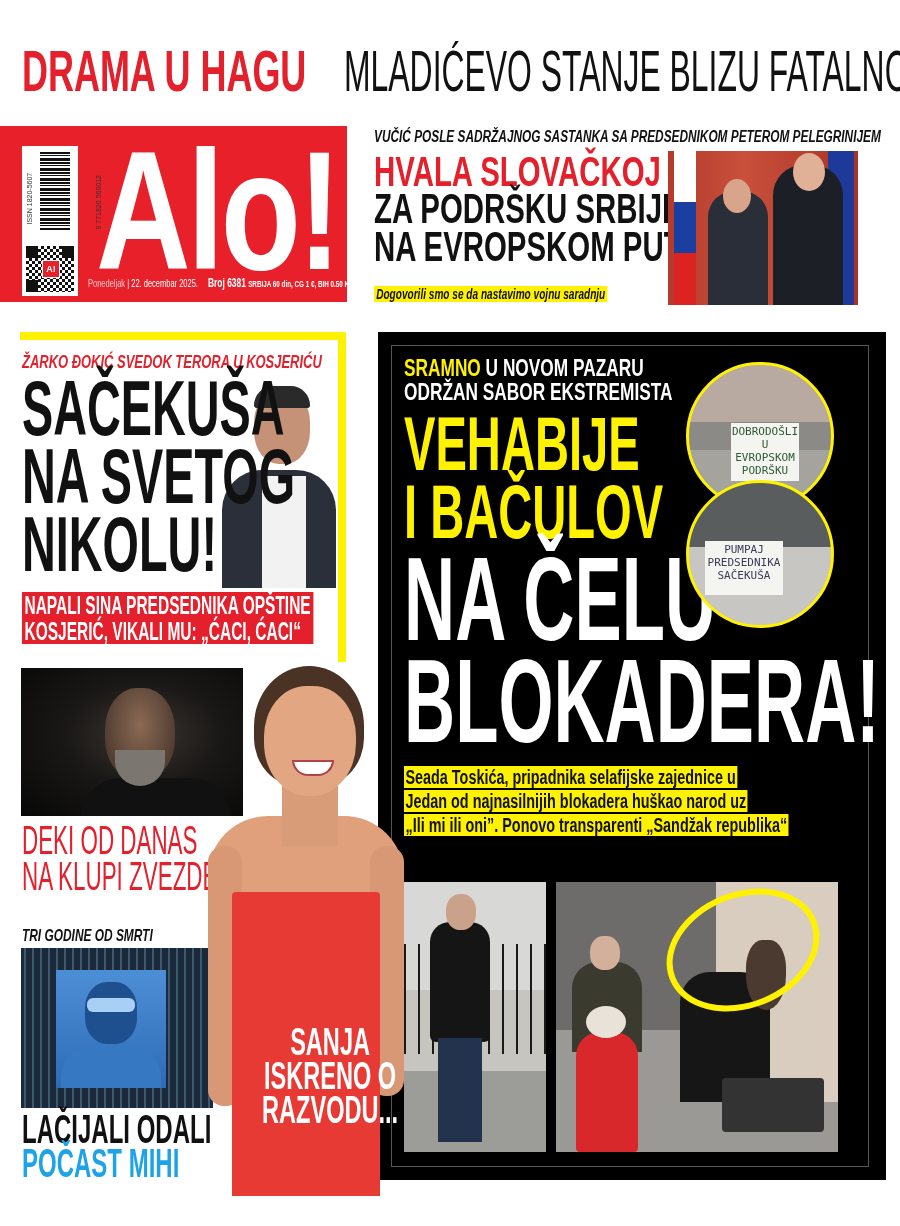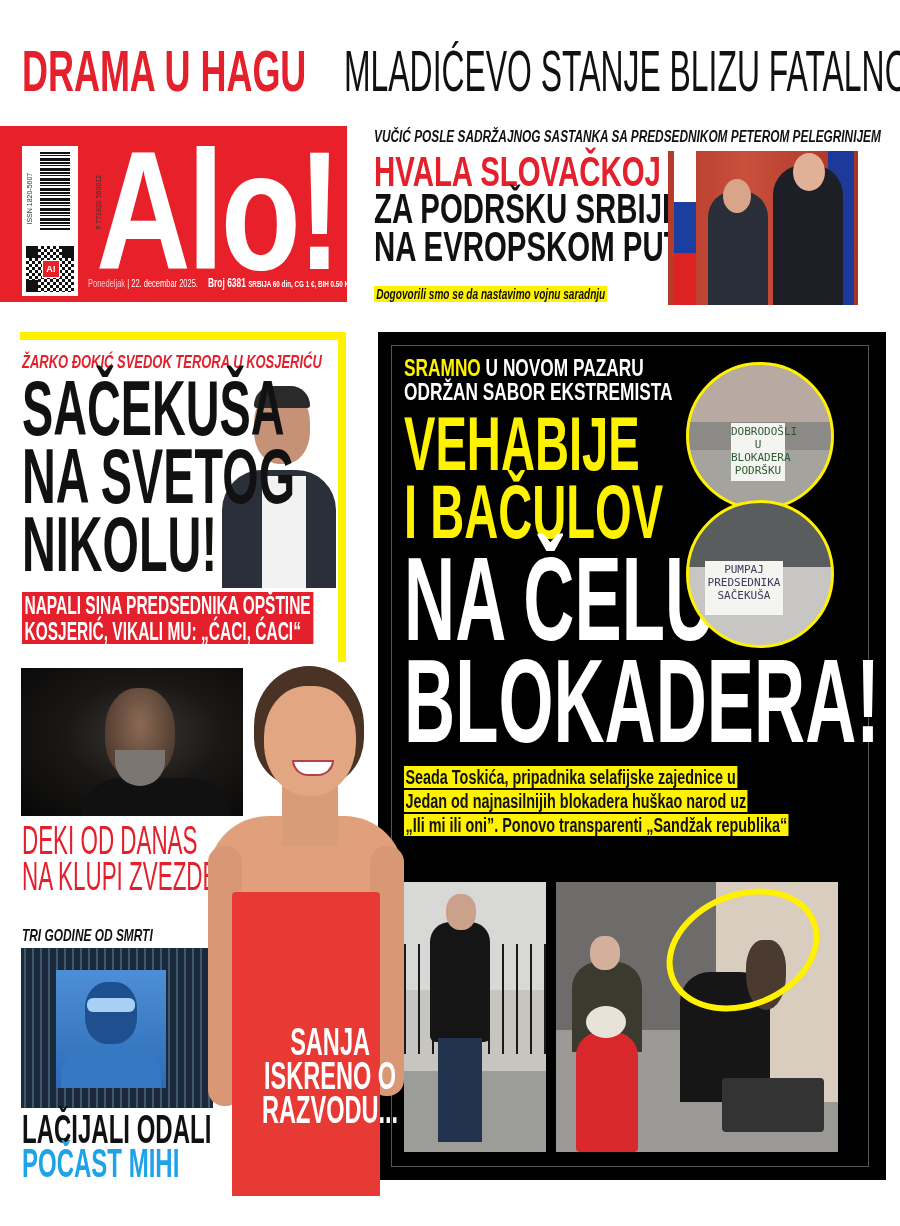--- a/index.html
+++ b/index.html
@@ -86,23 +86,23 @@
 
   
   #black-box{left:378px;top:332px;width:508px;height:848px;background:#000;}
   #black-inner{left:391px;top:345px;width:476px;height:820px;border:1px solid #555;}
   #pz-kicker{left:404px;top:356px;font-size:24px;font-weight:900;color:#fff;line-height:24px;white-space:nowrap;transform:scaleX(0.72);transform-origin:left top;}
   #pz-kicker .hl{color:#fff200;}
   #pz-h1{left:404px;top:410px;font-size:76px;font-weight:900;color:#fff200;line-height:68px;white-space:nowrap;transform:scaleX(0.62);transform-origin:left top;}
   #pz-h2{left:404px;top:548px;font-size:118px;font-weight:900;color:#fff;line-height:102px;white-space:nowrap;transform:scaleX(0.6);transform-origin:left top;}
   .circ{position:absolute;width:142px;height:142px;border:3px solid #fff200;border-radius:50%;overflow:hidden;}
   #circ1{left:686px;top:362px;background:linear-gradient(180deg,#b8a9a1 0 40%,#8c8a86 40% 60%,#a5a39e 60%);}
-  #circ2{left:686px;top:500px;background:linear-gradient(180deg,#5a5d5e 0 45%,#c8c6c3 45%);}
+  #circ2{left:686px;top:480px;background:linear-gradient(180deg,#5a5d5e 0 45%,#c8c6c3 45%);}
   .banner-sign{position:absolute;background:#f4f4f0;color:#2c5a33;font-size:11px;font-family:"DejaVu Sans Mono",monospace;text-align:center;line-height:13px;}
-  #circ1 .banner-sign{left:42px;top:58px;width:54px;height:56px;padding-top:2px;}
+  #circ1 .banner-sign{left:42px;top:58px;width:68px;height:56px;padding-top:2px;}
   #circ2 .banner-sign{left:16px;top:58px;width:78px;height:52px;color:#3a3a5a;padding-top:2px;}
   #pz-body{left:404px;top:766px;width:470px;}
   #pz-body .ln{display:inline-block;background:#fff200;color:#111;font-size:20px;font-weight:700;line-height:22px;margin-bottom:2px;padding:0 2px;white-space:nowrap;transform:scaleX(0.72);transform-origin:left top;}
   #pz-photo1{left:404px;top:882px;width:142px;height:270px;background:linear-gradient(180deg,#d8d8d6 0 40%,#c7c5bf 40% 70%,#9c9c98 70%);overflow:hidden;}
   #pz-photo1 .fence{position:absolute;left:0;top:62px;width:142px;height:110px;background:repeating-linear-gradient(90deg,#1a1a1a 0 2px,transparent 2px 14px);}
   #pz-photo1 .man{position:absolute;left:26px;top:40px;width:60px;height:120px;background:#151515;border-radius:20px 20px 6px 6px;}
   #pz-photo1 .legs{position:absolute;left:34px;top:156px;width:44px;height:104px;background:#23324d;}
   #pz-photo1 .head{position:absolute;left:42px;top:12px;width:30px;height:36px;background:#caa18b;border-radius:45%;}
   #pz-photo2{left:556px;top:882px;width:282px;height:270px;background:linear-gradient(180deg,#6d6c6a 0 55%,#9a9996 55%);overflow:hidden;}
   #pz-photo2 .wall{position:absolute;left:160px;top:0;width:122px;height:220px;background:#d9cdbf;}
@@ -208,21 +208,21 @@
   <div>I BAČULOV</div>
 </div>
 <div id="pz-h2" class="abs">
   <div>NA ČELU</div>
   <div>BLOKADERA!</div>
 </div>
 <div id="circ1" class="circ">
   <div class="banner-sign">
     <div>DOBRODOŠLI</div>
     <div>U</div>
-    <div>BLOKADERA</div>
+    <div>EVROPSKOM</div>
     <div>PODRŠKU</div>
   </div>
 </div>
 <div id="circ2" class="circ">
   <div class="banner-sign">
     <div>PUMPAJ</div>
     <div>PREDSEDNIKA</div>
     <div>SAČEKUŠA</div>
   </div>
 </div>

